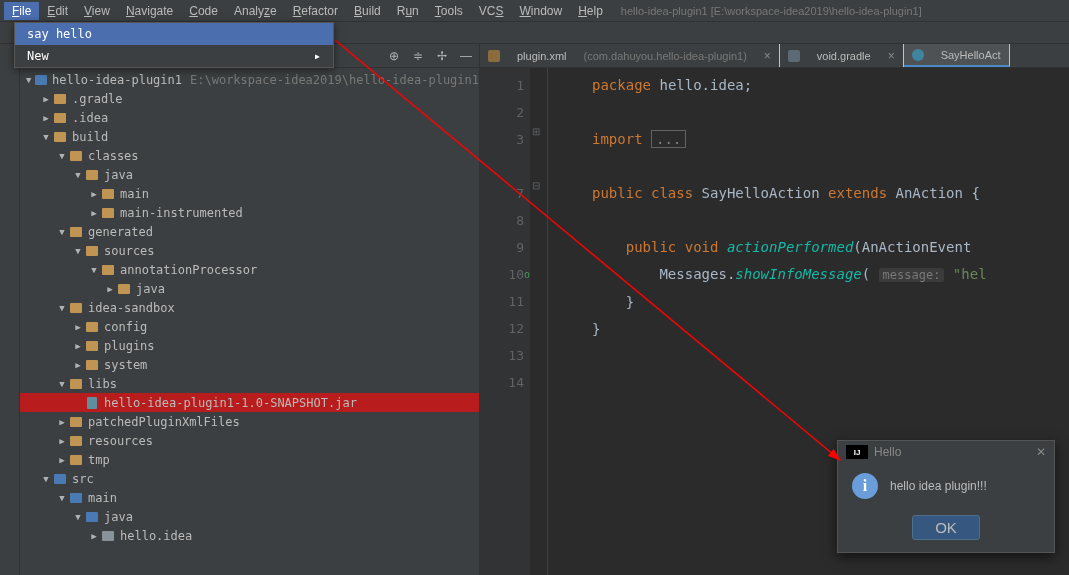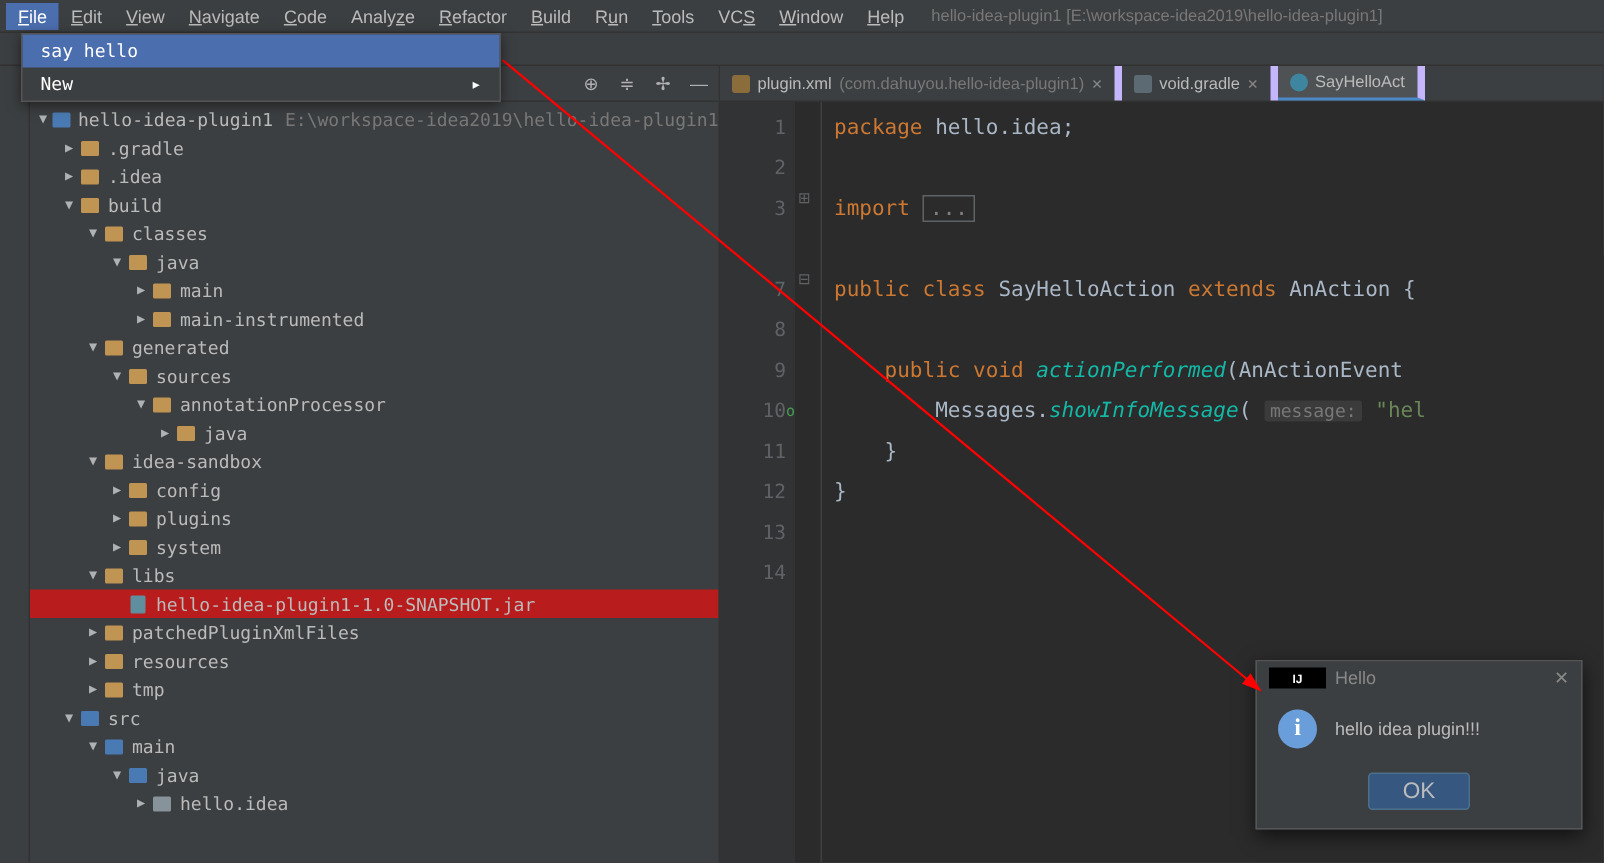--- a/index.html
+++ b/index.html
@@ -123,22 +123,22 @@
 .tabs {
   display: flex;
   background: #3c3f41;
   height: 24px;
   border-bottom: 1px solid #323232;
 }
 .tab {
   display: flex;
   align-items: center;
   padding: 0 8px;
-  gap: 5px;
-  border-right: 5px solid #c4b5fd;
+  gap: 17px;
+  border-right: 1px solid #c4b5fd;
   cursor: pointer;
   font-size: 11px;
   color: #bbb;
 }
 .tab.active { background: #4e5254; border-bottom: 2px solid #4a88c7; }
 .tab-icon { width: 12px; height: 12px; }
 .tab-close { color: #888; font-size: 12px; }
 .tab-qualifier { color: #787878; }
 
 .code-area { display: flex; flex: 1; background: #2b2b2b; }
@@ -155,20 +155,21 @@
 .gutter-mark { position: absolute; right: -12px; color: #499c54; font-size: 10px; }
 .fold-col { width: 18px; background: #2b2b2b; border-right: 1px solid #404040; position: relative; }
 .fold-mark { position: absolute; left: 2px; color: #606366; font-size: 10px; }
 .code {
   flex: 1;
   font-family: monospace;
   font-size: 14px;
   padding: 4px 0 16px 8px;
   line-height: 27px;
   color: #a9b7c6;
+  margin-left: 36px;
 }
 .kw { color: #cc7832; }
 .cls { color: #a9b7c6; }
 .ann { color: #bbb529; }
 .meth { color: #14b8a6; font-style: italic; }
 .hint { background: #3b3b3b; color: #787878; padding: 0 4px; border-radius: 2px; font-size: 12px; }
 .str { color: #6a8759; }
 .ident { color: #a9b7c6; }
 .fold-box { border: 1px solid #606366; padding: 0 4px; color: #808080; }
 
@@ -203,21 +204,21 @@
   background: #6a9eda; display: flex; align-items: center; justify-content: center;
   color: #fff; font-weight: bold; font-size: 16px; font-family: serif;
 }
 .dialog-buttons { text-align: center; padding: 6px 0 12px; }
 .dialog-btn {
   background: #365880; border: 1px solid #4c708c; color: #bbb;
   padding: 3px 22px; border-radius: 3px; cursor: pointer; font-size: 15px;
 }
 
 .arrow-svg { position: absolute; top: 0; left: 0; pointer-events: none; z-index: 50; }
-.ij-logo { width: 38px; height: 14px; background: #000; display: inline-flex; align-items: center; justify-content: center; color: #fff; font-size: 8px; font-weight: bold; }
+.ij-logo { width: 22px; height: 14px; background: #000; display: inline-flex; align-items: center; justify-content: center; color: #fff; font-size: 8px; font-weight: bold; }
 </style>
 </head>
 <body>
 
 <div class="menubar">
   <span class="menubar-item active"><u>F</u>ile</span>
   <span class="menubar-item"><u>E</u>dit</span>
   <span class="menubar-item"><u>V</u>iew</span>
   <span class="menubar-item"><u>N</u>avigate</span>
   <span class="menubar-item"><u>C</u>ode</span>

